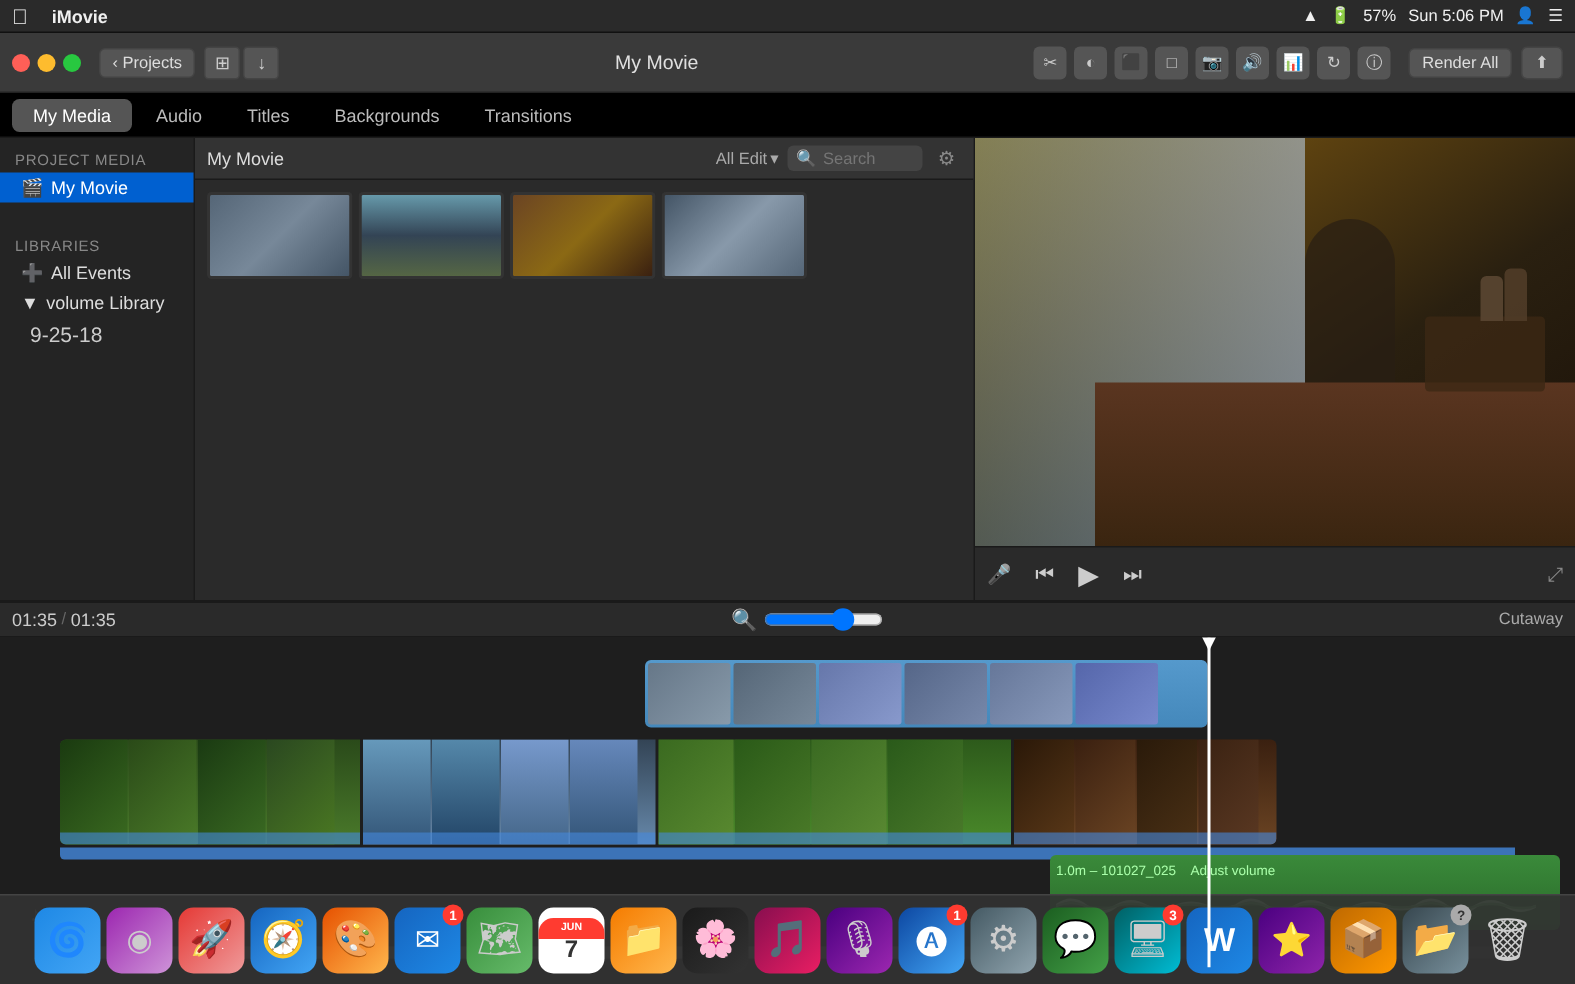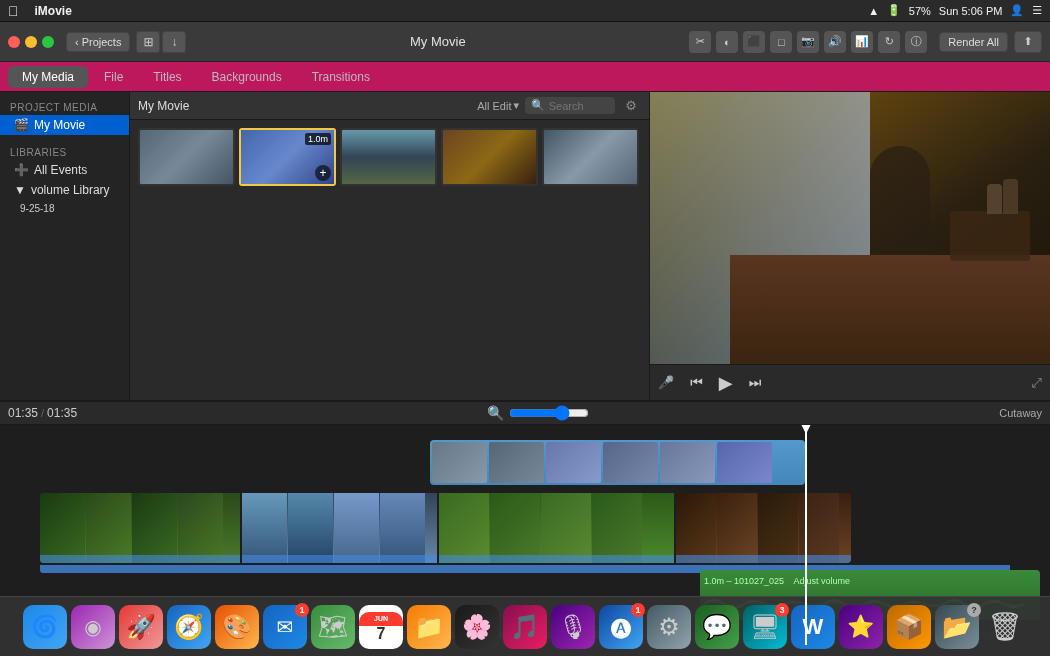--- a/index.html
+++ b/index.html
@@ -88,21 +88,21 @@
       background: #555; border: 1px solid #444; border-radius: 3px;
       width: 24px; height: 22px;
       display: flex; align-items: center; justify-content: center;
       cursor: pointer; color: #ccc; font-size: 12px;
     }
 
     
     .tab-bar {
       width: 100%;
       height: 30px;
-      background: #be185d;
+      background: #000000;
       display: flex;
       align-items: center;
       padding: 0 8px;
       gap: 2px;
       border-bottom: 1px solid #1a1a1a;
     }
     .tab-btn {
       padding: 4px 14px;
       border-radius: 5px;
       font-size: 12px;
@@ -137,21 +137,21 @@
       font-size: 12px;
       color: #ddd;
       cursor: pointer;
       display: flex;
       align-items: center;
       gap: 5px;
     }
     .library-item.selected { background: #0060d0; color: #fff; }
     .library-sub {
       padding: 3px 10px 3px 20px;
-      font-size: 10px;
+      font-size: 14px;
       color: #ccc;
       cursor: pointer;
     }
 
     
     .media-browser {
       flex: 1;
       background: #2a2a2a;
       border-right: 1px solid #1a1a1a;
       display: flex;
@@ -515,35 +515,35 @@
   <button class="toolbar-btn" style="margin-left:6px;">
     <span>Render All</span>
   </button>
   <div class="toolbar-share-btn">
     <span>⬆</span>
   </div>
 </div>
 
 <div class="tab-bar">
   <button class="tab-btn active">My Media</button>
-  <button class="tab-btn">File</button>
+  <button class="tab-btn">Audio</button>
   <button class="tab-btn">Titles</button>
   <button class="tab-btn">Backgrounds</button>
   <button class="tab-btn">Transitions</button>
 </div>
 
 <div class="left-top">
 
   <div class="left-panel">
     <div class="section-label">PROJECT MEDIA</div>
     <div class="library-item selected">
       <span>🎬</span>
       <span>My Movie</span>
     </div>
-    <div class="section-label" style="margin-top:8px;">LIBRARIES</div>
+    <div class="section-label" style="margin-top:20px;">LIBRARIES</div>
     <div class="library-item">
       <span>➕</span>
       <span>All Events</span>
     </div>
     <div class="library-item">
       <span>▼</span>
       <span>volume Library</span>
     </div>
     <div class="library-sub">9-25-18</div>
   </div>
@@ -560,25 +560,20 @@
         <input class="search-input" type="text" placeholder="Search" style="">
       </div>
       <button class="settings-btn">⚙</button>
     </div>
     <div class="media-grid">
 
       <div class="clip-thumb">
         <div class="clip-thumb-img clip-street"></div>
       </div>
 
-      <div class="clip-thumb selected">
-        <div class="clip-thumb-img clip-street" style="background:linear-gradient(135deg,#4466aa,#6688cc,#334488);"></div>
-        <div class="clip-duration">1.0m</div>
-        <div class="clip-add-btn">+</div>
-      </div>
 
       <div class="clip-thumb">
         <div class="clip-thumb-img clip-mountain" style="background:linear-gradient(to bottom, #6699aa 0%, #334455 50%, #556644 100%);"></div>
       </div>
 
       <div class="clip-thumb">
         <div class="clip-thumb-img clip-cafe"></div>
       </div>
 
       <div class="clip-thumb">

